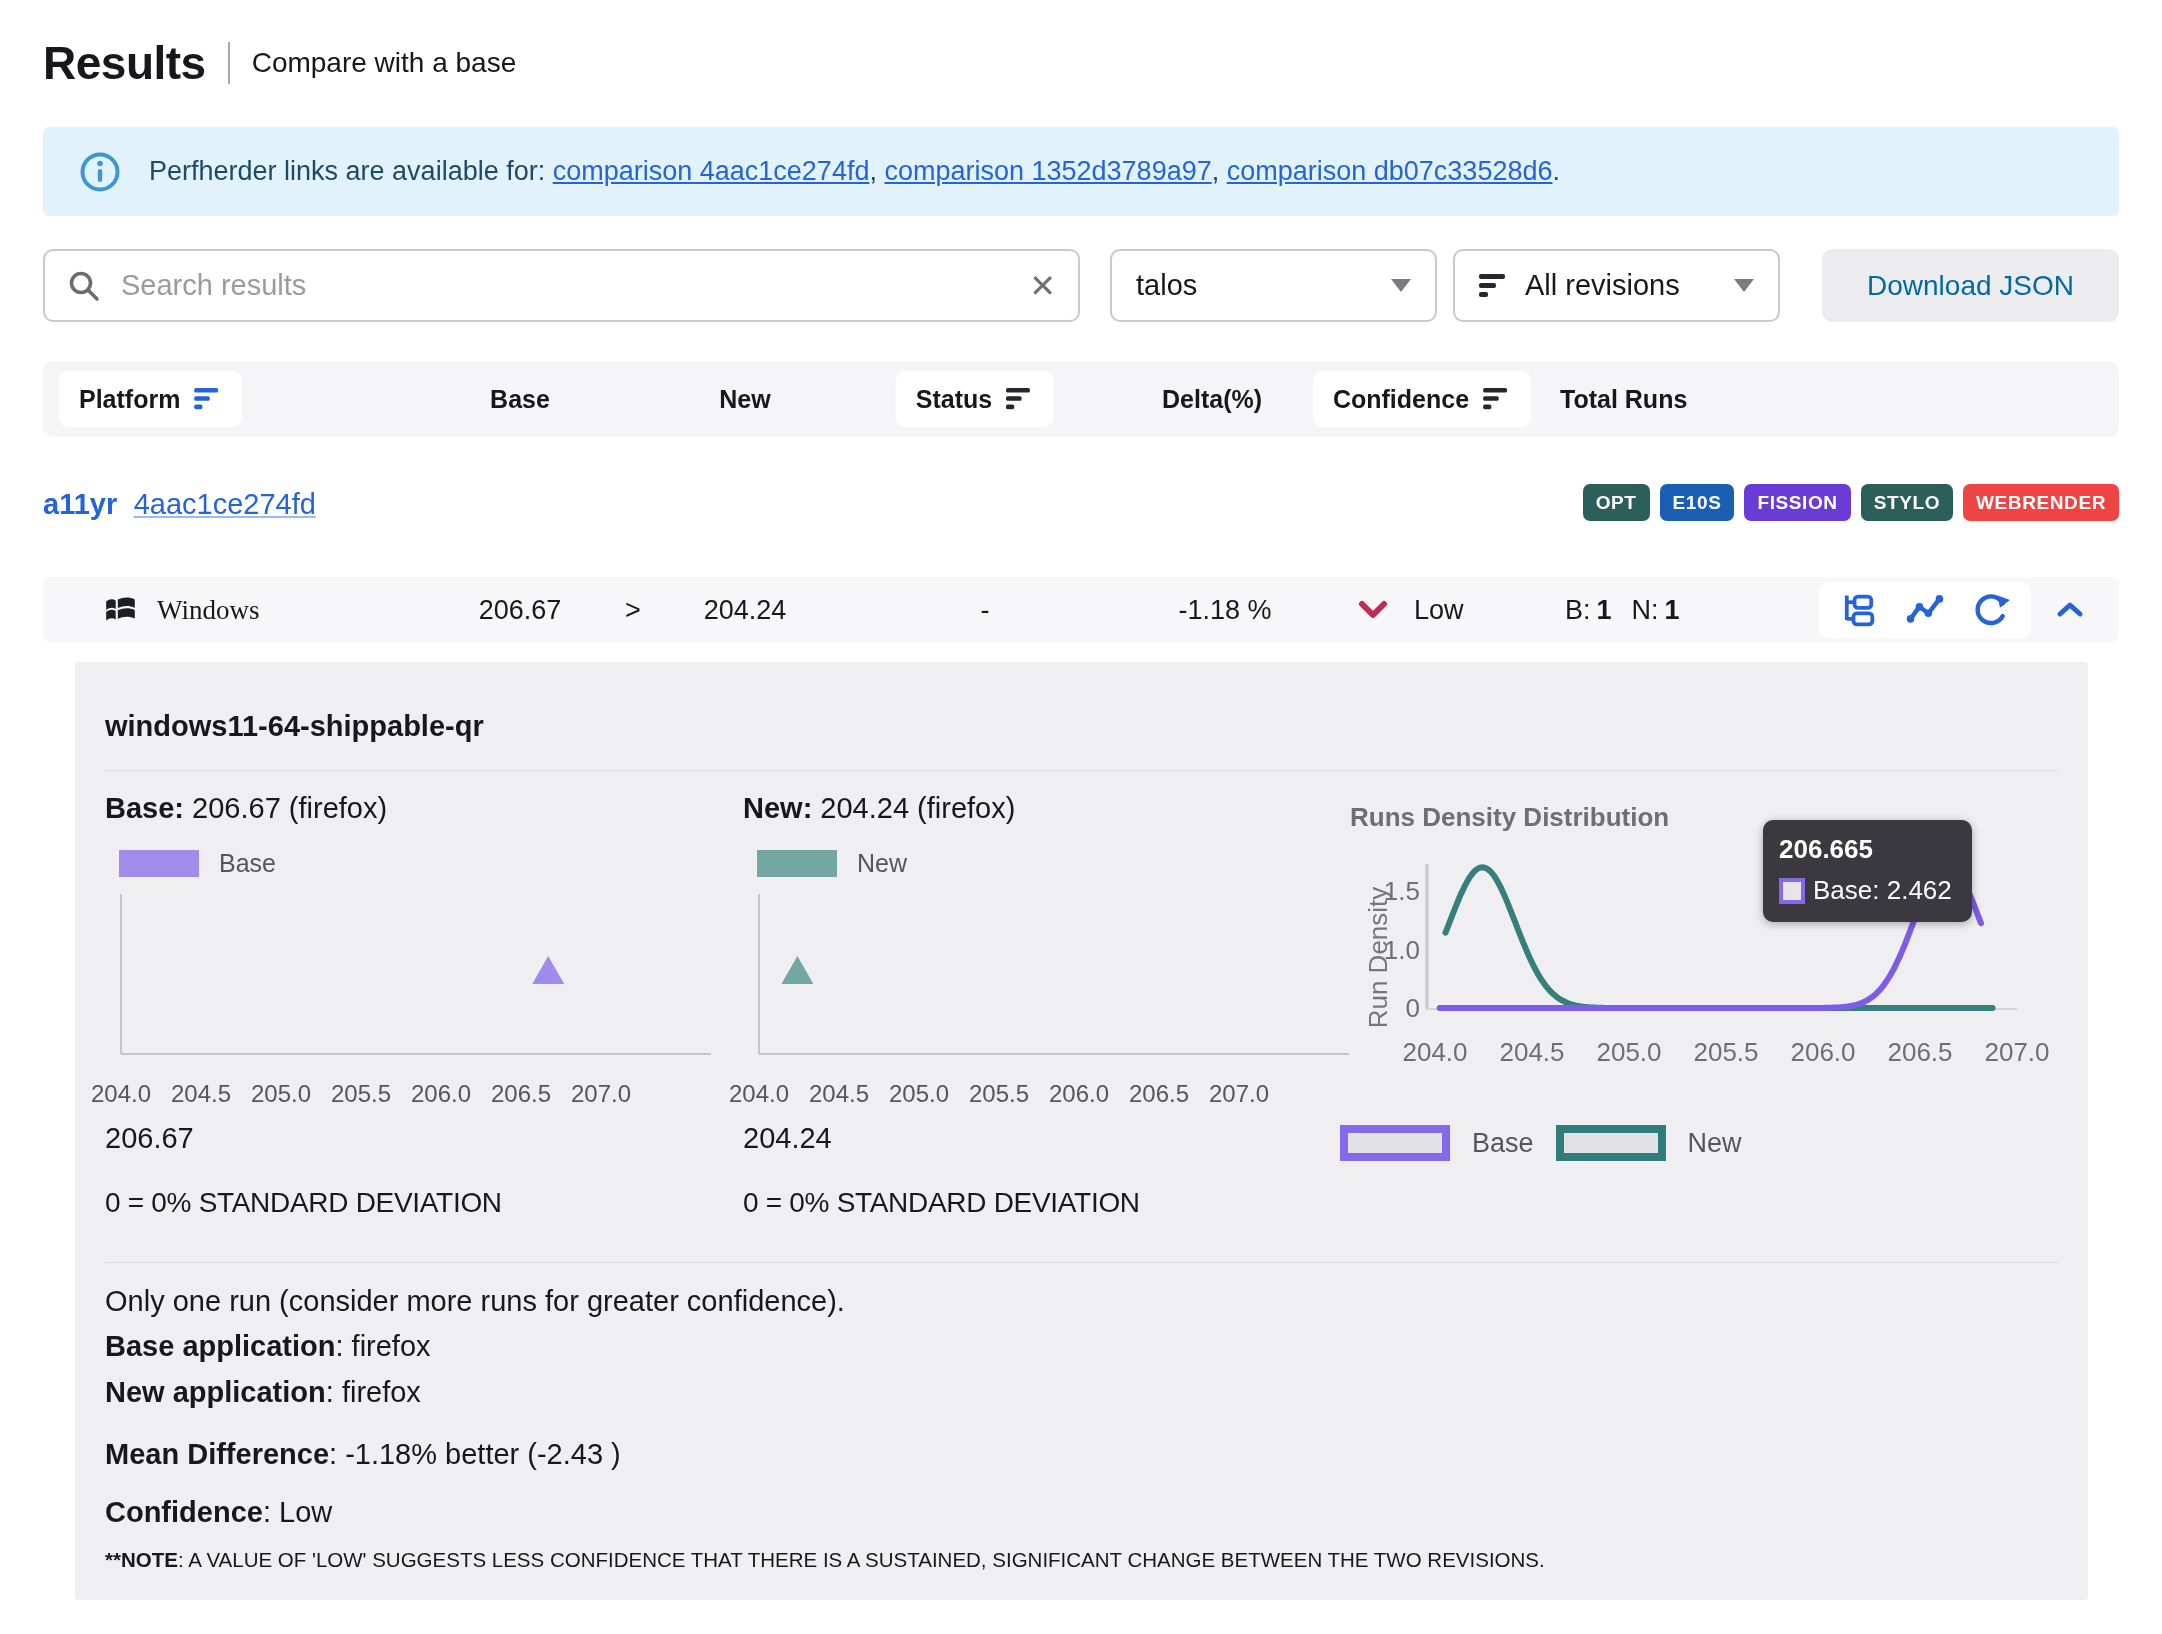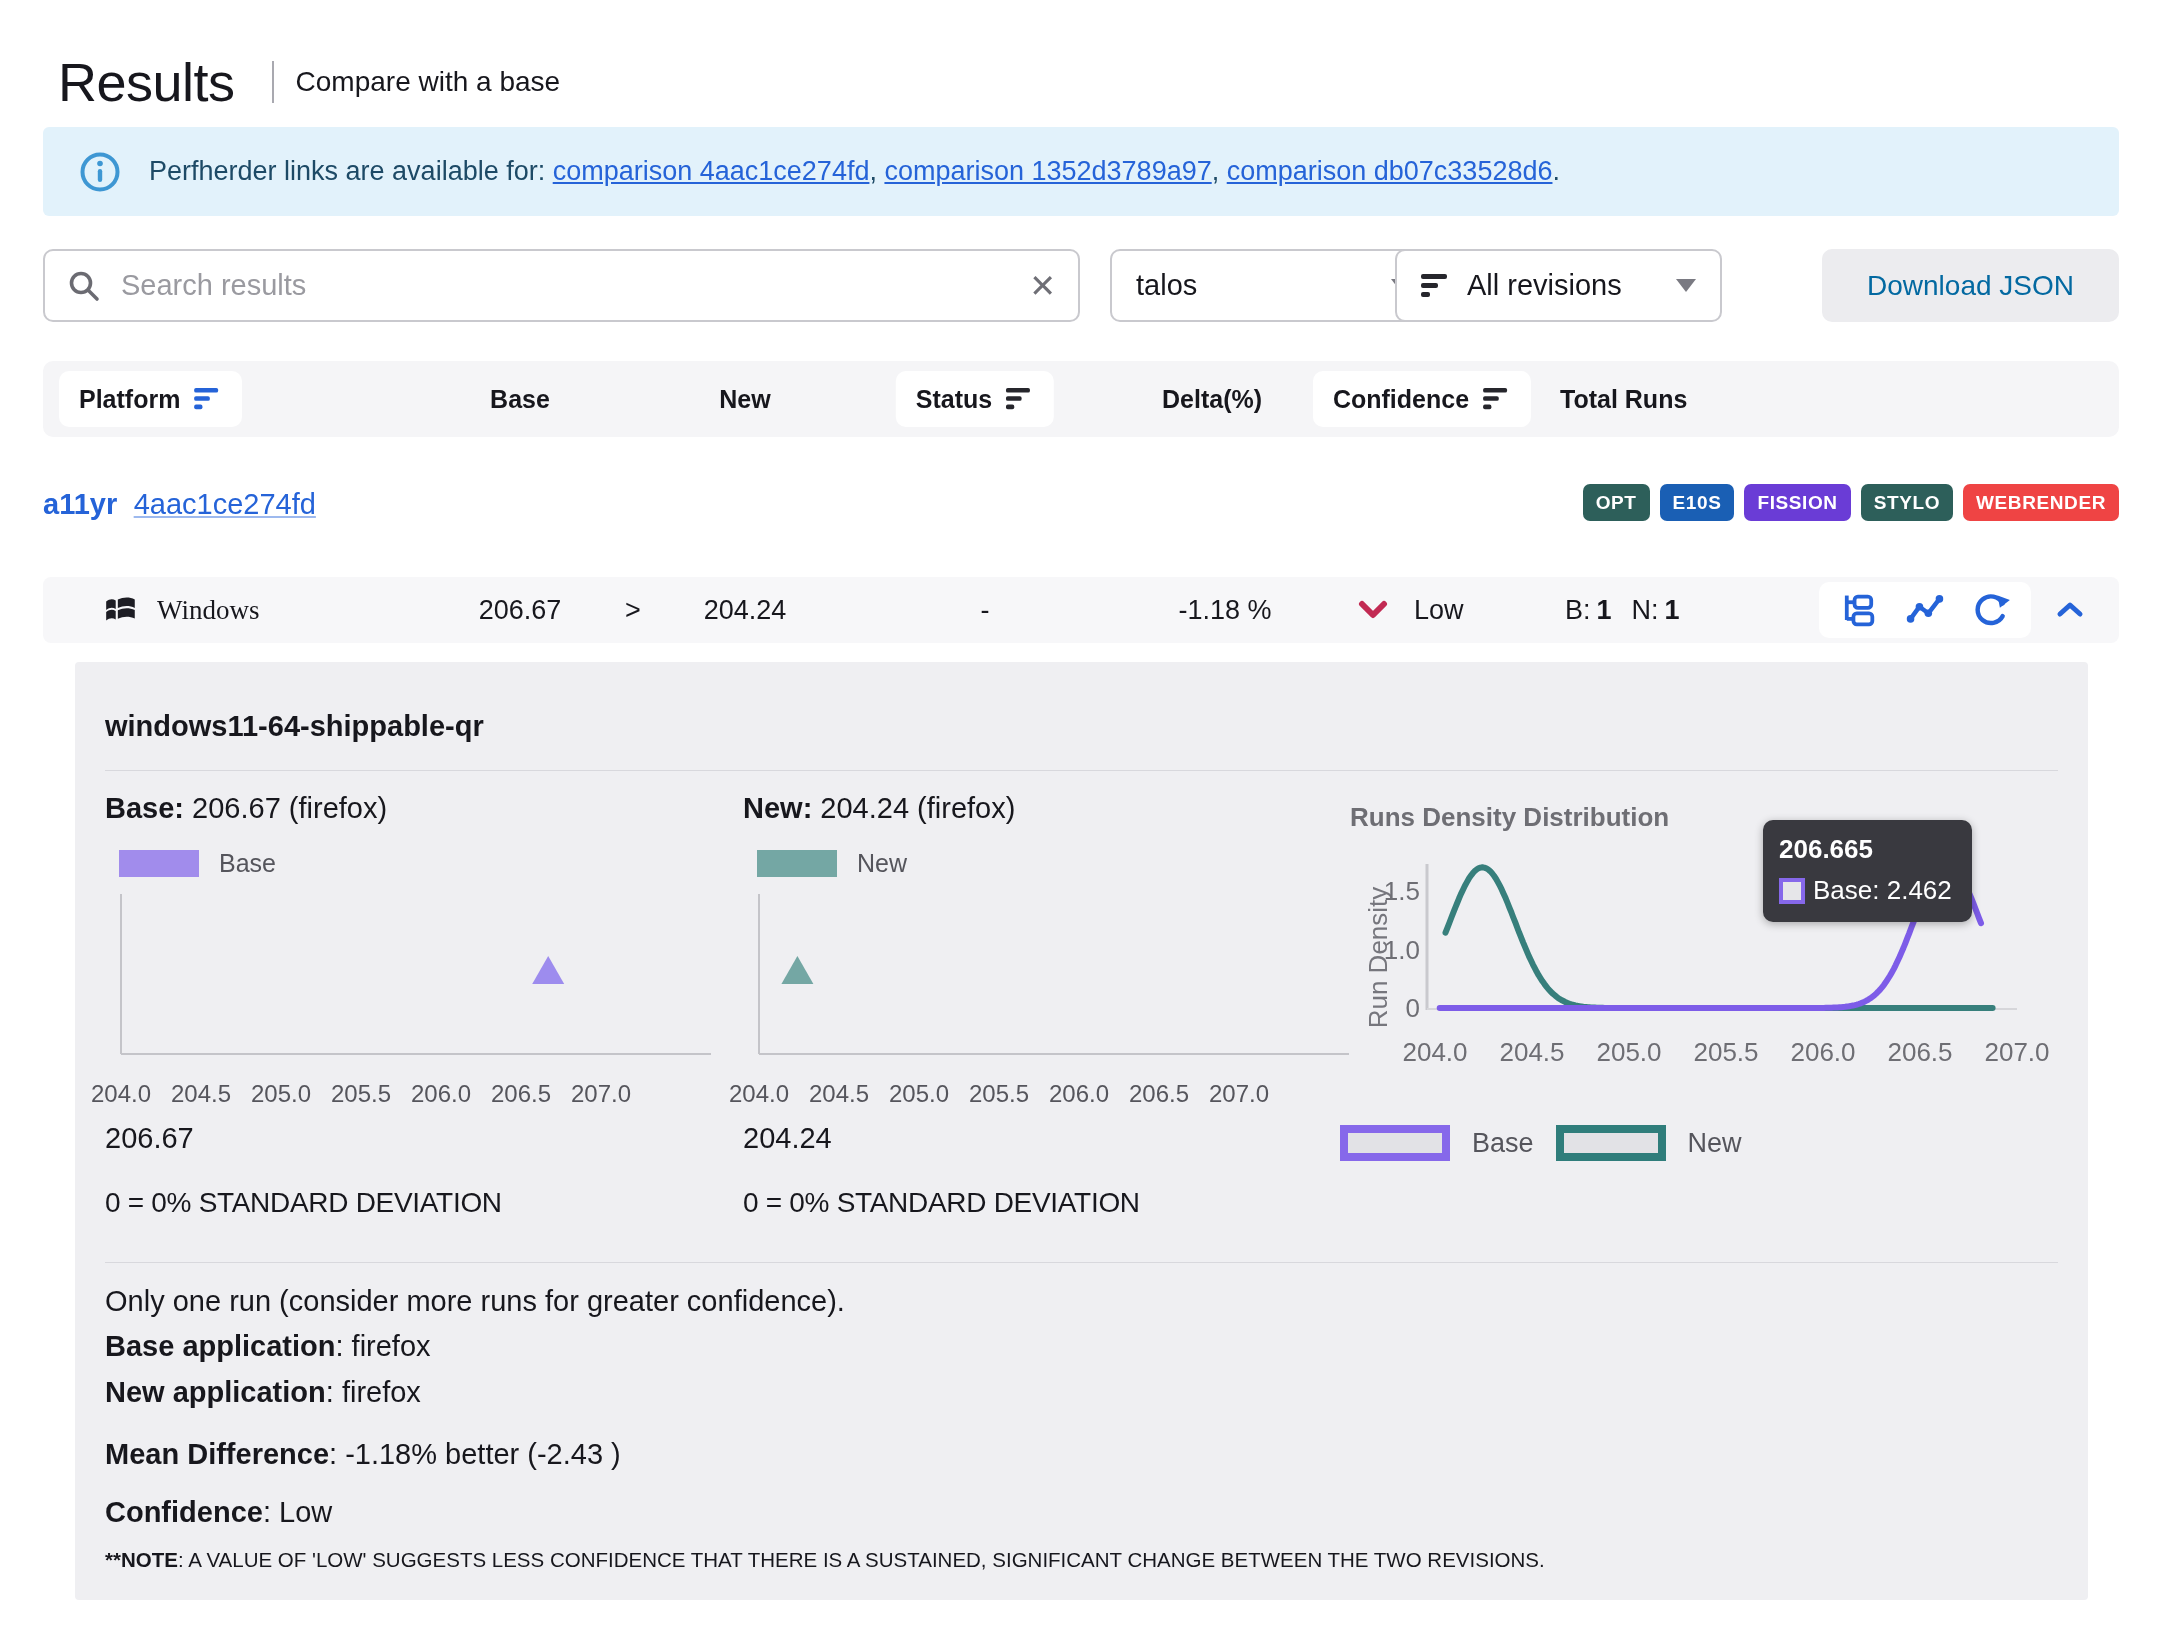--- a/index.html
+++ b/index.html
@@ -1,37 +1,37 @@
 <!DOCTYPE html>
 <html><head>
 <meta charset="utf-8">
 <style>
   html,body{margin:0;padding:0;background:#ffffff;font-family:"Liberation Sans",sans-serif;color:#17171d;}
   .page{position:relative;width:2162px;height:1634px;background:#fff;overflow:hidden;}
 
   
   .hdr{position:absolute;left:43px;top:36px;display:flex;align-items:center;gap:22px;}
-  .hdr h1{margin:15px;font-size:54px;font-weight:normal;letter-spacing:-0.5px;}
+  .hdr h1{margin:0;font-size:46px;font-weight:bold;letter-spacing:-0.5px;}
   .hdr .vbar{width:2px;height:42px;background:#a9a9b0;}
   .hdr .sub{font-size:28px;color:#17171d;}
 
   
   .banner{position:absolute;left:43px;top:127px;width:2076px;height:89px;background:#e2f2fb;border-radius:6px;display:flex;align-items:center;box-sizing:border-box;padding:0 36px;gap:28px;}
   .banner .txt{font-size:27px;color:#1d4a66;}
   .banner a{color:#2563d8;text-decoration:underline;cursor:pointer;}
 
   
   .controls{position:absolute;left:43px;top:249px;width:2076px;height:73px;}
   .search{position:absolute;left:0;top:0;width:1037px;height:73px;border:2px solid #c9c9ce;border-radius:10px;box-sizing:border-box;background:#fff;display:flex;align-items:center;padding:0 22px;gap:18px;}
   .search input{flex:1;border:none;outline:none;font-size:29px;font-family:"Liberation Sans",sans-serif;color:#34343a;background:transparent;}
   .search input::placeholder{color:#9a9aa0;}
   .xbtn{font-size:32px;color:#6f6f76;cursor:pointer;line-height:1;}
   .select{position:absolute;top:0;height:73px;border:2px solid #c9c9ce;border-radius:10px;box-sizing:border-box;background:#fff;display:flex;align-items:center;padding:0 24px;font-size:29px;cursor:pointer;}
   .sel-fw{left:1067px;width:327px;justify-content:space-between;}
-  .sel-rev{left:1352px;width:327px;gap:16px;}
+  .sel-rev{left:1410px;width:327px;gap:16px;}
   .caret{width:0;height:0;border-left:10px solid transparent;border-right:10px solid transparent;border-top:13px solid #7a7a82;}
   .sel-rev .caret{margin-left:auto;}
   .dl-btn{position:absolute;left:1779px;top:0;width:297px;height:73px;background:#ececef;border:none;border-radius:10px;font-size:28px;font-family:"Liberation Sans",sans-serif;color:#0369a1;cursor:pointer;}
 
   
   .thead{position:absolute;left:43px;top:361px;width:2076px;height:76px;background:#f5f5f7;border-radius:10px;font-size:25px;font-weight:bold;}
   .thead .cell{position:absolute;top:0;height:76px;display:flex;align-items:center;}
   .chip{background:#fff;border-radius:10px;height:56px;display:flex;align-items:center;gap:14px;padding:0 20px;cursor:pointer;}
   .center{transform:translateX(-50%);}
 

